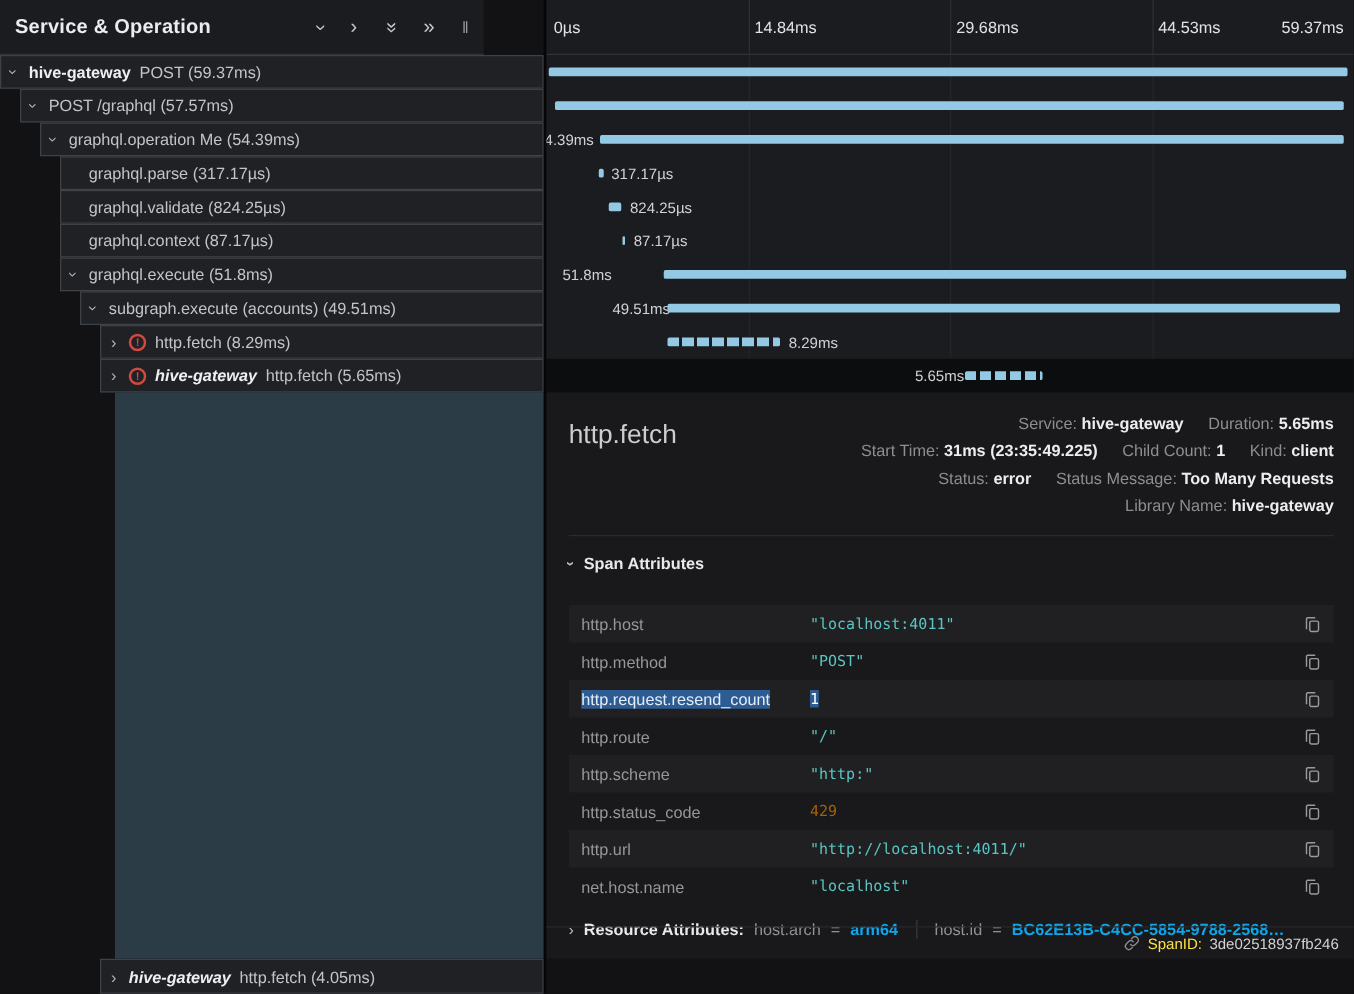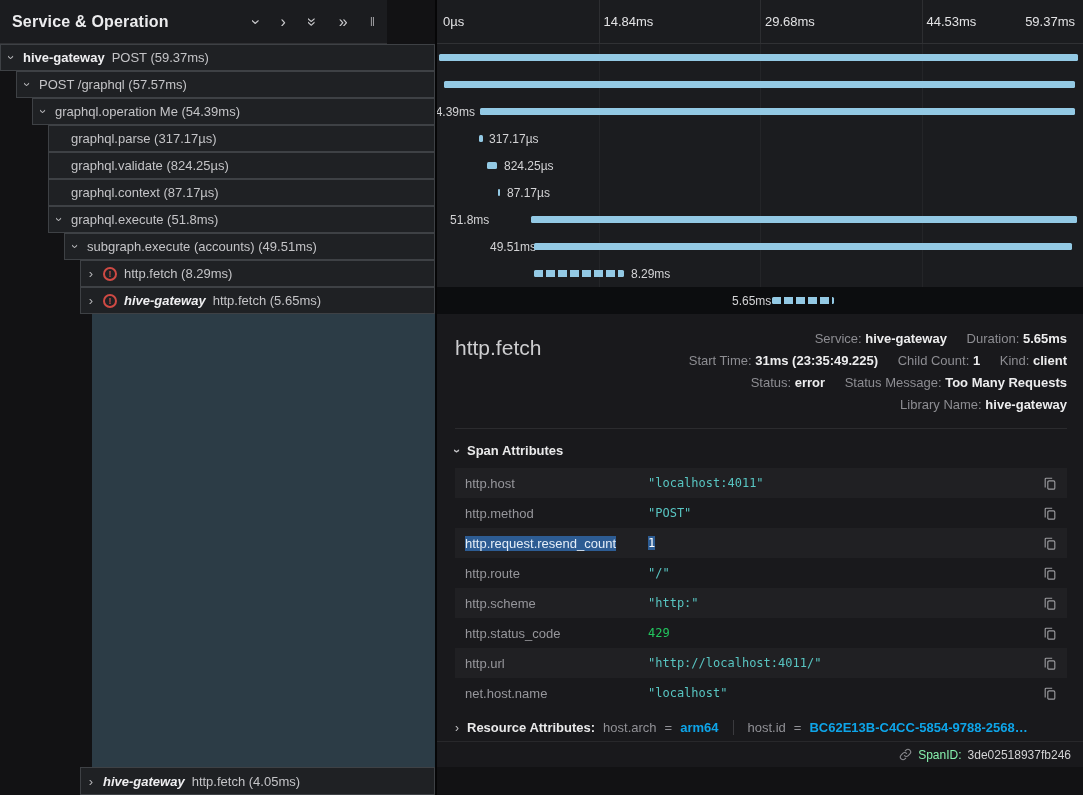--- a/index.html
+++ b/index.html
@@ -57,38 +57,38 @@
   .d-meta{text-align:right}
   .meta-line{font-size:13px;line-height:22px;color:#8d8d92;white-space:nowrap}
   .pair{margin-left:16px}
   .pair:first-child{margin-left:0}
   .mk{color:#8d8d92}
   .mv{color:#ededee;font-weight:700}
   .d-divider{border:none;border-top:1px solid #2b2b2e;margin-top:12px}
   .attr-head{display:flex;align-items:center;gap:8px;margin-top:14px;font-size:13px;font-weight:700;
     color:#e9e9ea;cursor:pointer}
   .chev-sm{color:#c2c2c5;font-size:12px;display:inline-block;line-height:1}
-  .attr-table{margin-top:10px}
+  .attr-table{margin-top:26px}
   .arow{display:flex;align-items:center;height:30px;padding:0 10px;font-size:13px}
   .arow:nth-of-type(odd){background:#202023}
   .akey{flex:0 0 183px;color:#96969b}
   .aval{font-family:"DejaVu Sans Mono",monospace;font-size:12px;color:#58c5c2}
-  .aval.num{color:#22c55e}
+  .aval.num{color:#a16207}
   .hl{background:#2d5c93;color:#e4edf7}
   .aval.hl{color:#fff}
   .acopy{margin-left:auto;display:flex;cursor:pointer}
   .res-row{display:flex;align-items:center;margin-top:12px;font-size:13px;gap:8px;cursor:pointer;white-space:nowrap}
   .res-head{font-weight:700;color:#e9e9ea}
   .rk{color:#919196}
   .req{color:#919196}
   .rv{color:#0ea5e9;font-weight:700}
   .rsep{width:1px;height:15px;background:#3a3a3e;margin:0 6px}
   .d-footer{position:absolute;left:0;bottom:0;width:646px;height:26px;border-top:1px solid #28282b;
     display:flex;align-items:center;justify-content:flex-end;gap:6px;padding-right:12px;font-size:12px}
-  .fl{color:#86efac}
+  .fl{color:#fde047}
   .fv{color:#d2d2d4}
 
   
   .tree-bottom{position:absolute;left:80px;top:767px;width:355px;height:28px;border:1px solid #3e4145;
     background:#1f2124;display:flex;align-items:center;gap:7px;padding-left:5px;font-size:13px;
     color:#c7c7c9;cursor:pointer;white-space:nowrap}
   .tl-bottom{position:absolute;left:437px;top:767px;width:646px;height:28px;background:#1b1c1f;overflow:hidden}
 </style>
 </head>
 <body>

